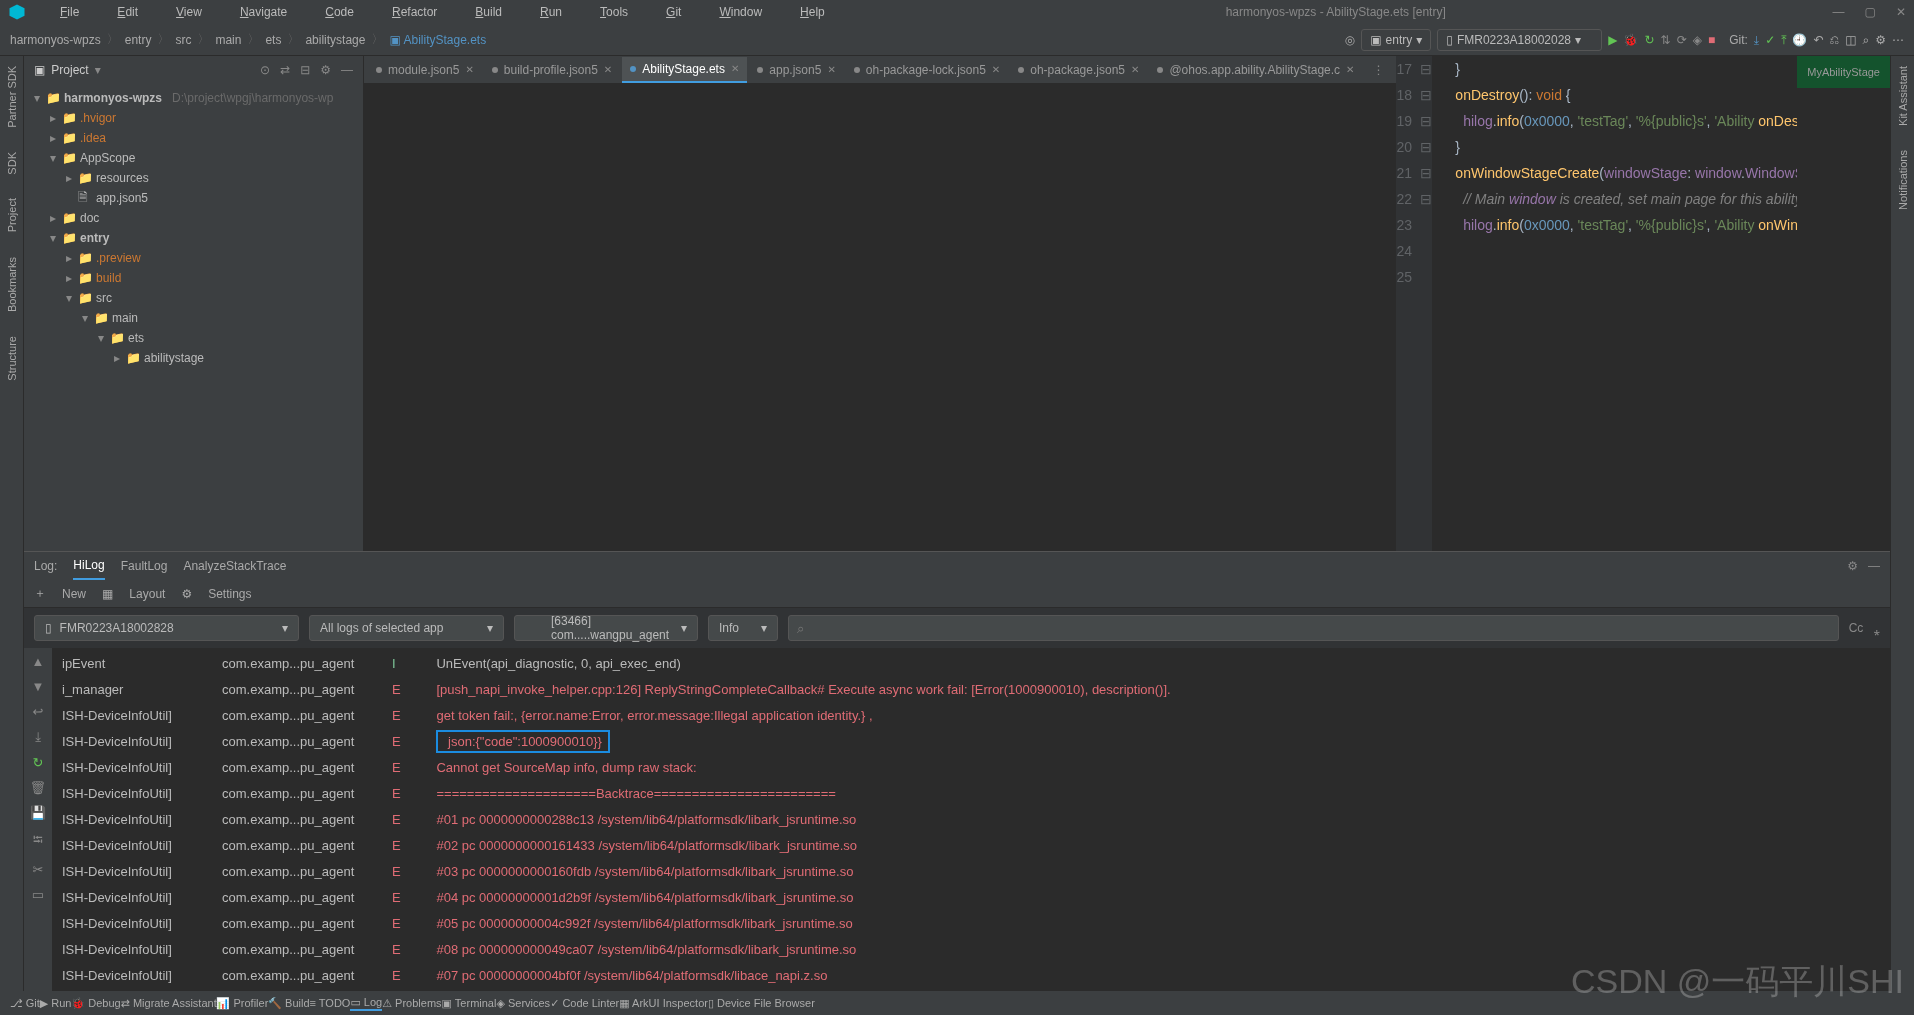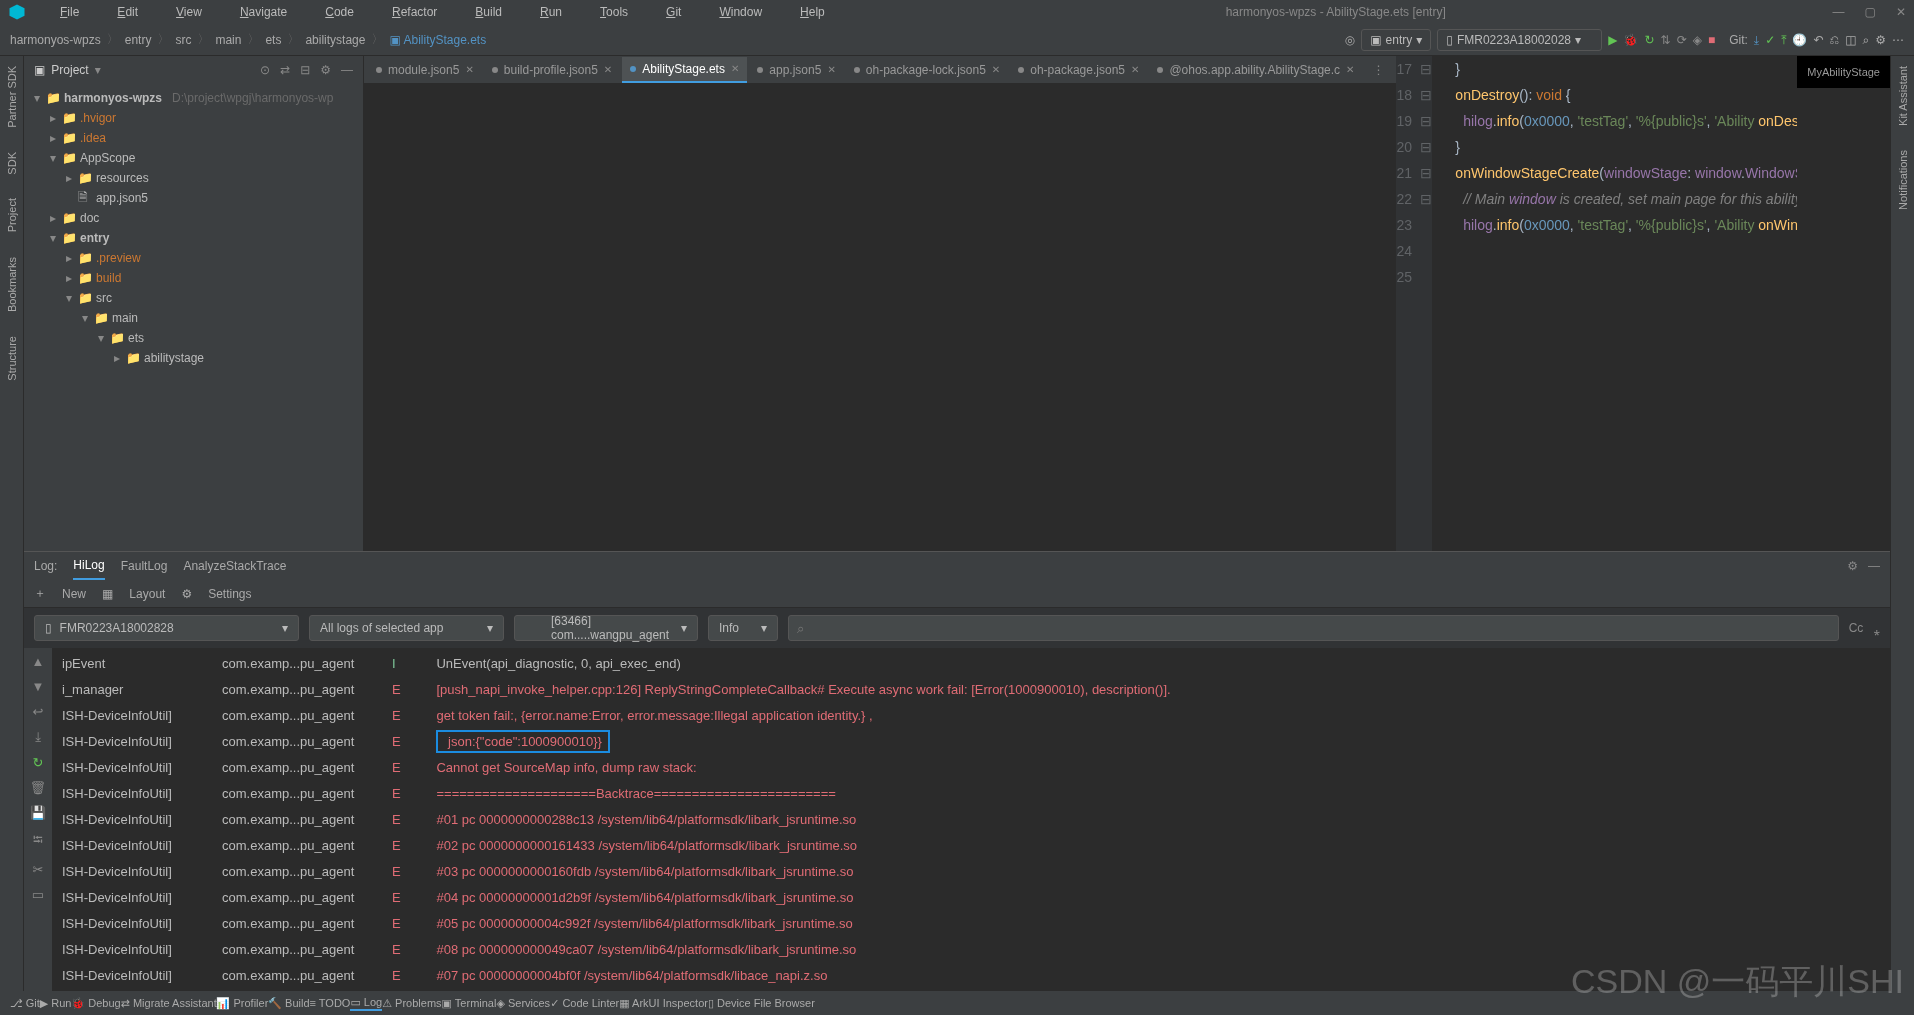--- a/index.html
+++ b/index.html
@@ -41,21 +41,21 @@
 .gutter-col { width: 50px; text-align: right; color: #606366; padding-right: 8px; background: #313335; }
 .fold-col { width: 24px; background: #313335; color: #606366; }
 .code-col { flex: 1; padding-left: 8px; }
 .code-line { white-space: pre; color: #a9b7c6; }
 .tk-kw { color: #cc7832; }
 .tk-num { color: #6897bb; }
 .tk-str { color: #6a8759; }
 .tk-comment { color: #808080; font-style: italic; }
 .tk-fn { color: #ffc66d; }
 .tk-prop { color: #9876aa; }
-.editor-status { height: 22px; background: #000000; display: flex; align-items: center; padding: 16px 10px; color: #999; font-size: 11px; }
+.editor-status { height: 22px; background: #14532d; display: flex; align-items: center; padding: 16px 10px; color: #999; font-size: 11px; }
 .log-panel { height: 440px; background: #2b2b2b; display: flex; flex-direction: column; border-top: 1px solid #555; }
 .log-tabs { height: 28px; background: #3c3f41; display: flex; align-items: center; padding: 0 10px; gap: 16px; color: #aaa; }
 .log-tab { cursor: pointer; }
 .log-tab.active { color: #fff; border-bottom: 2px solid #419de0; height: 28px; display: flex; align-items: center; }
 .log-tabs .right-ctrls { margin-left: auto; display: flex; gap: 10px; color: #888; }
 .log-toolbar { height: 28px; background: #3c3f41; display: flex; align-items: center; padding: 0 10px; gap: 16px; color: #aaa; border-bottom: 1px solid #2b2b2b; }
 .log-filters { height: 40px; display: flex; align-items: center; gap: 10px; padding: 0 10px; background: #313335; }
 .log-filters .dd { height: 26px; padding: 0 10px; background: #45494a; border: 1px solid #555; border-radius: 3px; display: flex; align-items: center; gap: 8px; color: #bbb; cursor: pointer; }
 .log-filters .search { flex: 1; height: 26px; padding: 0 8px; background: #45494a; border: 1px solid #555; border-radius: 3px; color: #bbb; }
 .log-rows { flex: 1; display: flex; overflow: hidden; font-family: "Consolas",monospace; font-size: 13px; }

